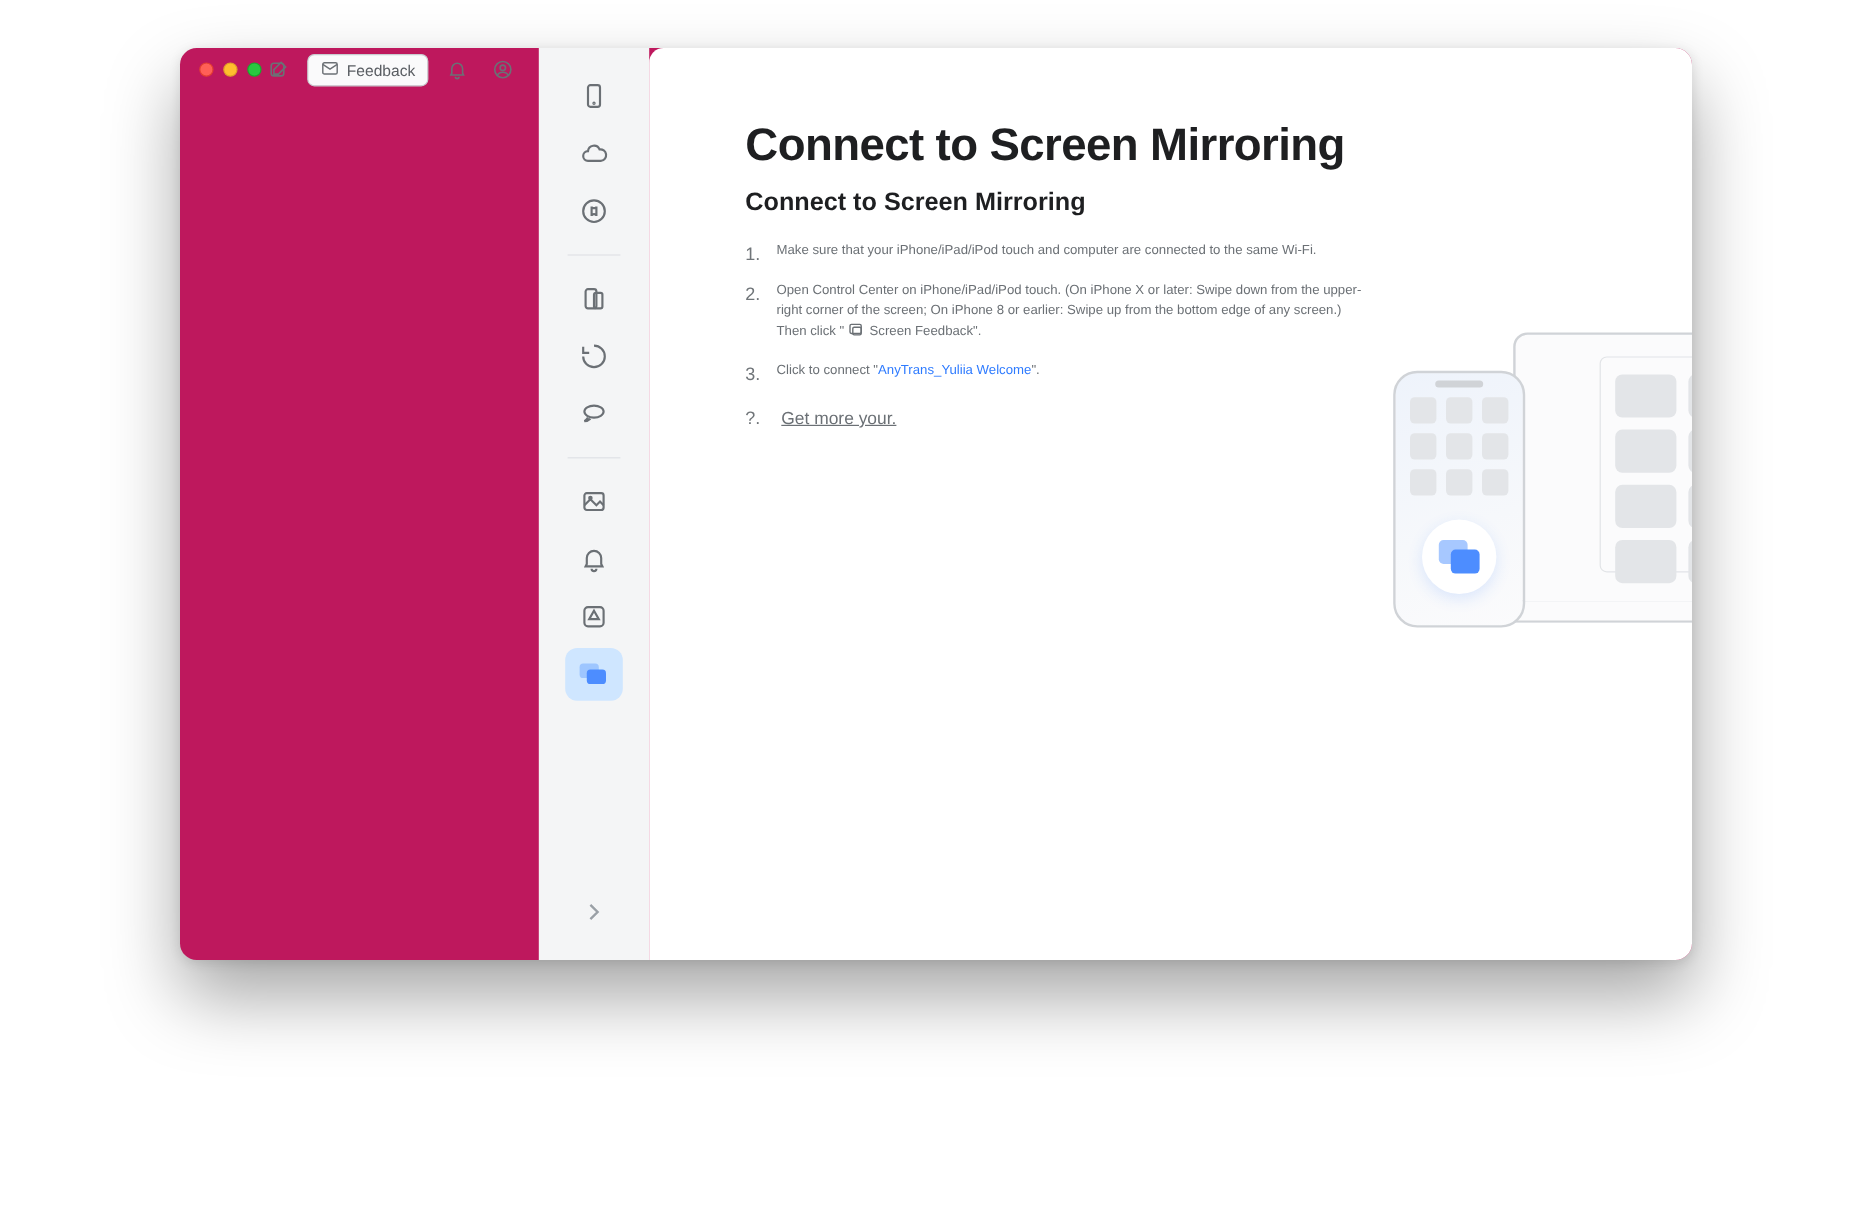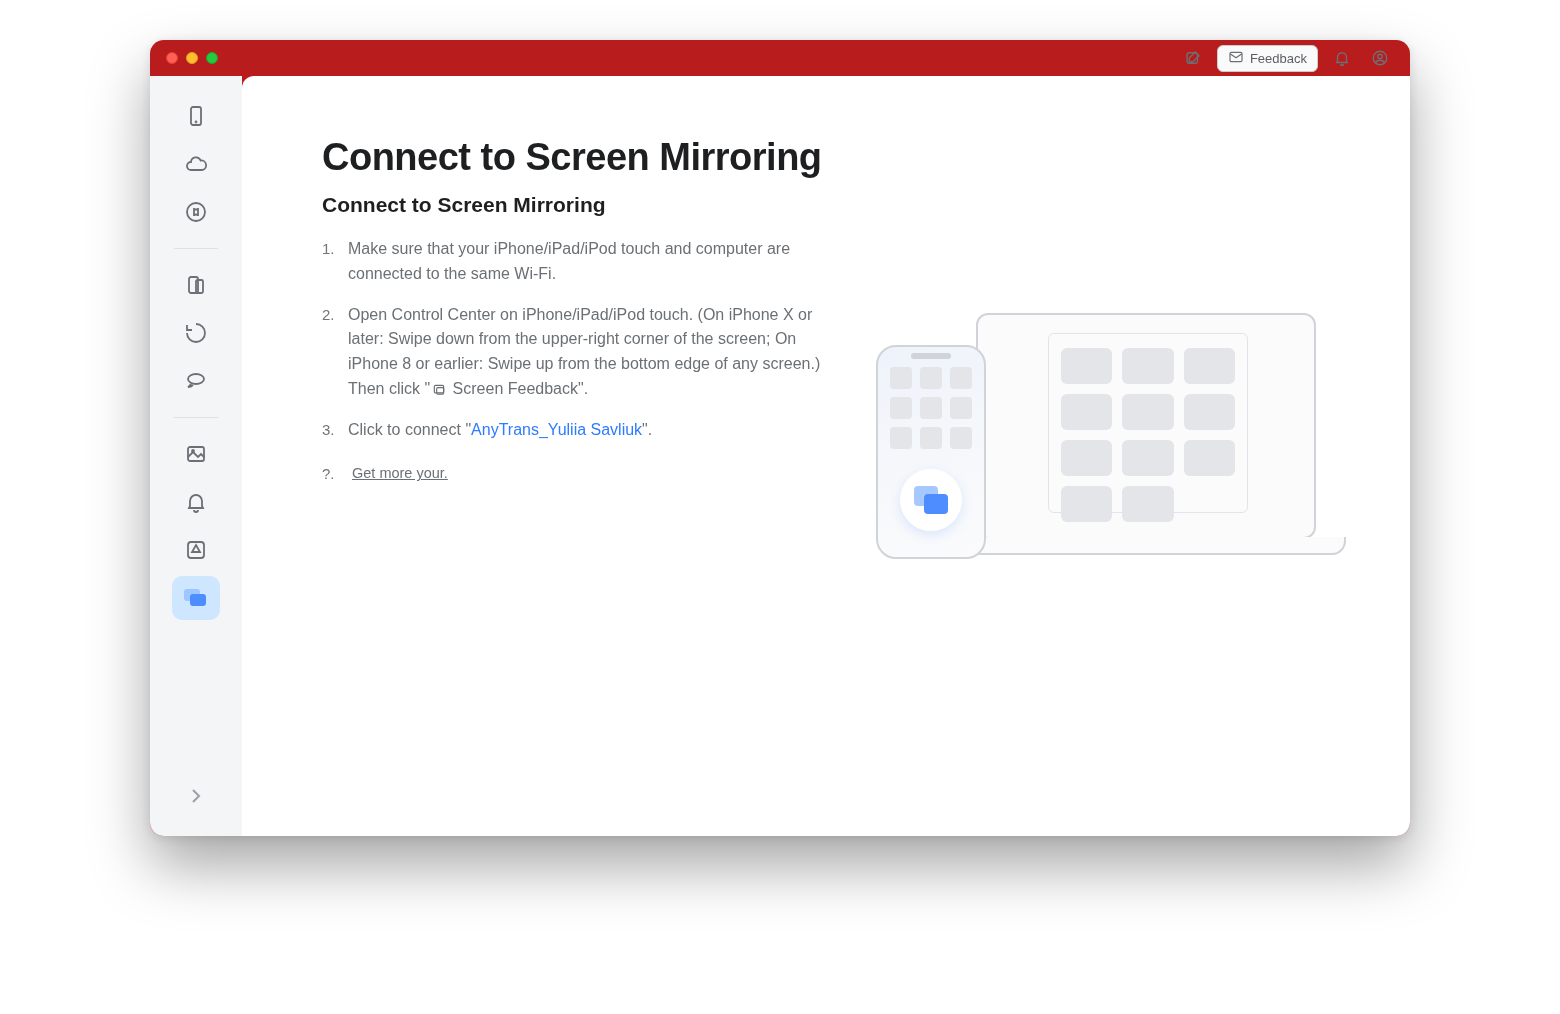--- a/index.html
+++ b/index.html
@@ -7,26 +7,26 @@
   body {
     font-family: -apple-system, BlinkMacSystemFont, "Segoe UI", Helvetica, Arial, sans-serif;
     background: #fff;
     display: flex;
     justify-content: center;
     align-items: flex-start;
     padding: 40px 20px;
   }
   .window {
     width: 1260px;
-    background: #b91c1c;
+    background: #be185d;
     border-radius: 14px;
     box-shadow: 0 30px 60px rgba(0,0,0,0.35), 0 2px 10px rgba(0,0,0,0.1);
     overflow: hidden;
     display: flex;
-    flex-direction: column;
+    flex-direction: row;
   }
   .titlebar {
     height: 36px;
     display: flex;
     align-items: center;
     padding: 0 10px;
   }
   .traffic-lights { display: flex; gap: 8px; padding-left: 6px; }
   .light { width: 12px; height: 12px; border-radius: 50%; }
   .light.red    { background: #ff5f57; border: 1px solid #e33e32; }
@@ -92,21 +92,21 @@
   }
   p.page-sub {
     font-size: 15px; color: #707579; line-height: 1.5; margin-bottom: 48px;
     max-width: 560px;
   }
   h2.section-title {
     font-size: 21px; font-weight: 600; color: #1e1f21; margin-bottom: 20px;
   }
   ol.steps {
     list-style: none; counter-reset: step;
-    font-size: 16px; color: #6b7075;
+    font-size: 11px; color: #6b7075;
   }
   ol.steps > li {
     position: relative; padding-left: 26px; margin-bottom: 16px; line-height: 1.55;
   }
   ol.steps > li::before {
     counter-increment: step;
     content: counter(step) ".";
     position: absolute; left: 0; top: 0;
     color: #707579; font-size: 15px;
   }
@@ -317,21 +317,21 @@
             </li>
             <li>
               <span>Open Control Center on iPhone/iPad/iPod touch. (On iPhone X or later: Swipe down from the upper-right corner of the screen; On iPhone 8 or earlier: Swipe up from the bottom edge of any screen.) Then click "</span><span class="inline-icon">
                   <svg width="14" height="14" viewBox="0 0 24 24" fill="none" stroke="#6b7075" stroke-width="2">
                     <rect x="4" y="4" width="16" height="13" rx="2"></rect>
                     <rect x="8" y="8" width="12" height="11" rx="2"></rect>
                   </svg>
                 </span><span> Screen Feedback</span><span>".</span>
             </li>
             <li>
-              <span>Click to connect "</span><span class="blue-text">AnyTrans_Yuliia Savliuk</span><span>".</span>
+              <span>Click to connect "</span><span class="blue-text">AnyTrans_Yuliia Welcome</span><span>".</span>
             </li>
           </ol>
           <div class="help-row">
             <span class="q-mark">?.</span>
             <a class="help-link" href="#">Get more your.</a>
           </div>
         </div>
 
         <div class="illus-col">
           <div class="illus">

